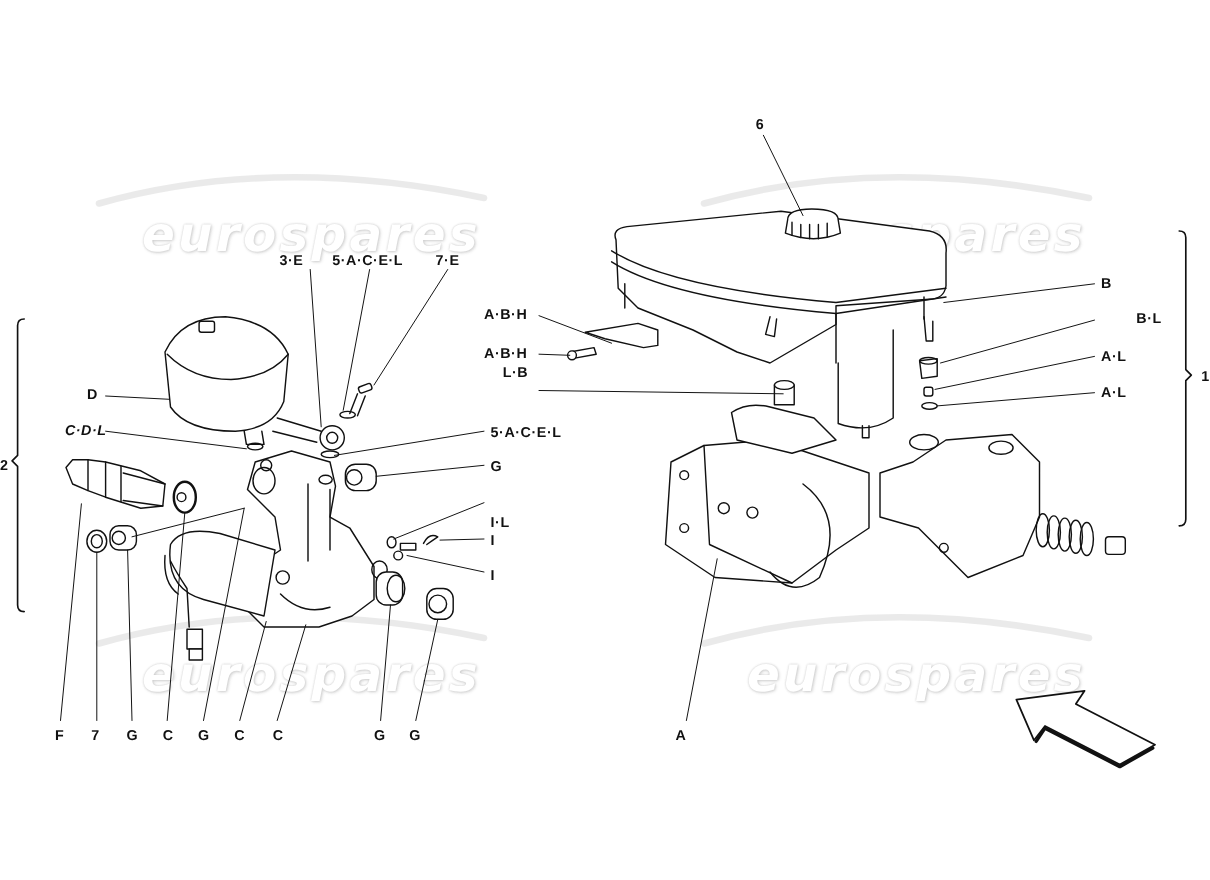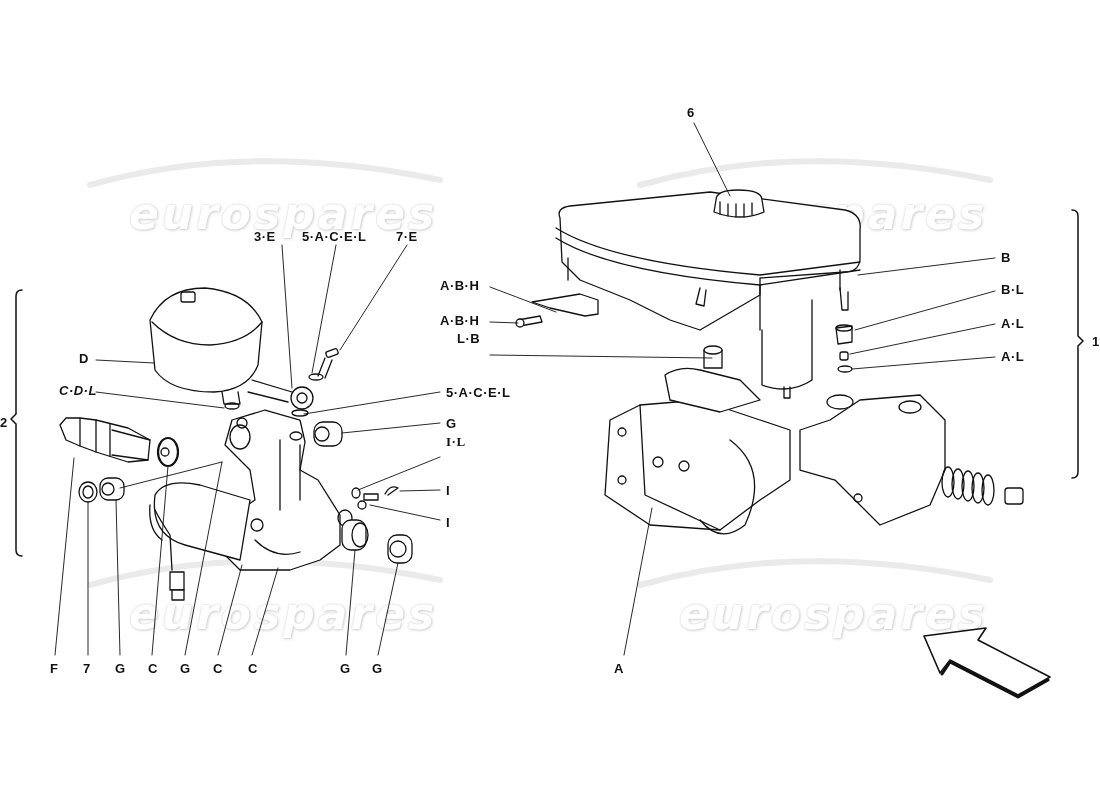--- a/index.html
+++ b/index.html
@@ -210,36 +210,36 @@
   <div class="grp" style="left:1092px;top:334px;">1</div>
 
   <div class="lbl" style="left:254px;top:230px;">3·E</div>
   <div class="lbl" style="left:302px;top:230px;">5·A·C·E·L</div>
   <div class="lbl" style="left:396px;top:230px;">7·E</div>
 
   <div class="lbl" style="left:79px;top:352px;">D</div>
   <div class="lbl" style="left:59px;top:384px;font-style:italic;">C·D·L</div>
   <div class="lbl" style="left:446px;top:386px;">5·A·C·E·L</div>
   <div class="lbl" style="left:446px;top:417px;">G</div>
-  <div class="lbl" style="left:446px;top:435px;font-family:Liberation Serif, serif;">I·L</div>
+  <div class="lbl" style="left:446px;top:468px;">I·L</div>
   <div class="lbl" style="left:446px;top:484px;">I</div>
   <div class="lbl" style="left:446px;top:516px;">I</div>
 
   <div class="lbl" style="left:50px;top:662px;">F</div>
   <div class="lbl" style="left:83px;top:662px;">7</div>
   <div class="lbl" style="left:115px;top:662px;">G</div>
   <div class="lbl" style="left:148px;top:662px;">C</div>
   <div class="lbl" style="left:180px;top:662px;">G</div>
   <div class="lbl" style="left:213px;top:662px;">C</div>
   <div class="lbl" style="left:248px;top:662px;">C</div>
   <div class="lbl" style="left:340px;top:662px;">G</div>
   <div class="lbl" style="left:372px;top:662px;">G</div>
 
   <div class="lbl" style="left:687px;top:106px;">6</div>
   <div class="lbl" style="left:440px;top:279px;">A·B·H</div>
   <div class="lbl" style="left:440px;top:314px;">A·B·H</div>
   <div class="lbl" style="left:457px;top:332px;">L·B</div>
   <div class="lbl" style="left:1001px;top:251px;">B</div>
-  <div class="lbl" style="left:1001px;top:283px;">B·L</div>
+  <div class="lbl" style="left:1033px;top:283px;">B·L</div>
   <div class="lbl" style="left:1001px;top:317px;">A·L</div>
   <div class="lbl" style="left:1001px;top:350px;">A·L</div>
   <div class="lbl" style="left:614px;top:662px;">A</div>
 </div>
 
 </body></html>

